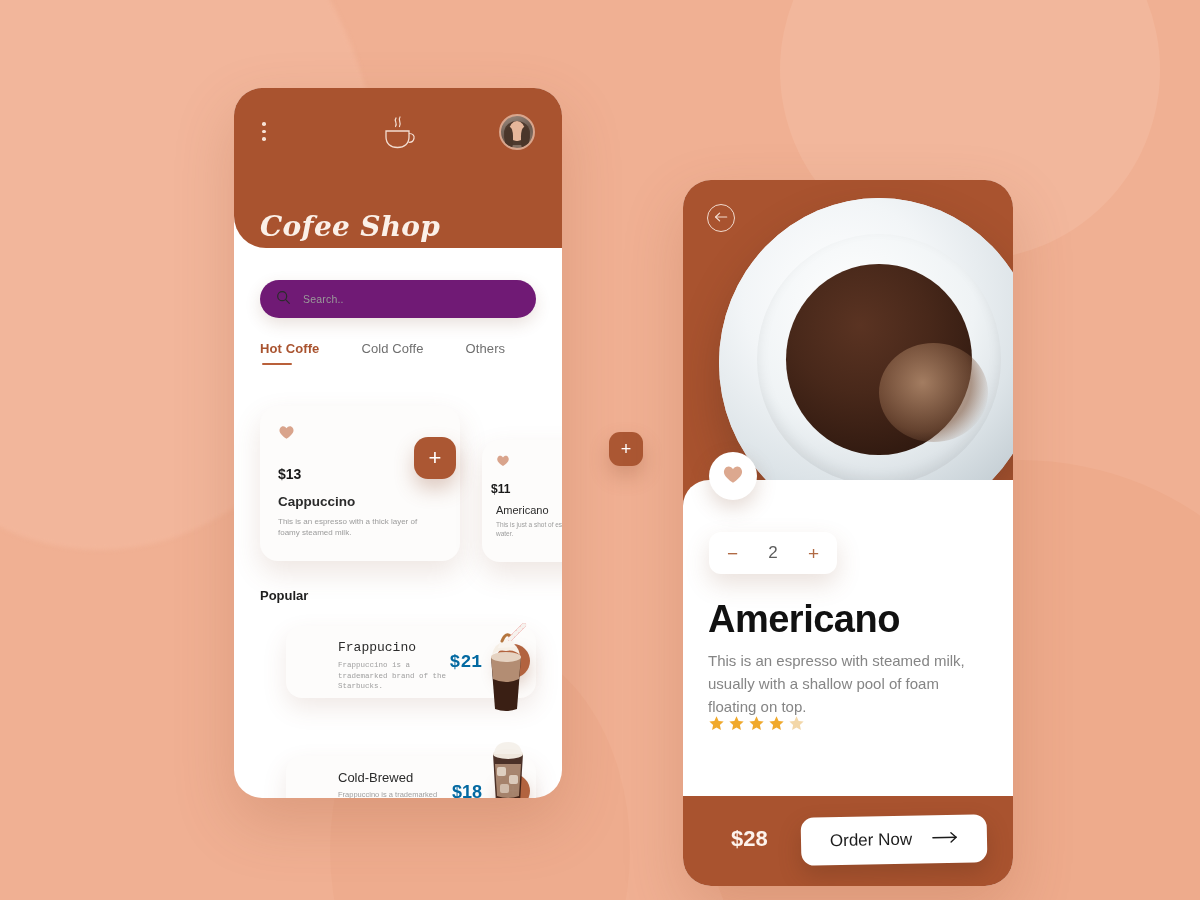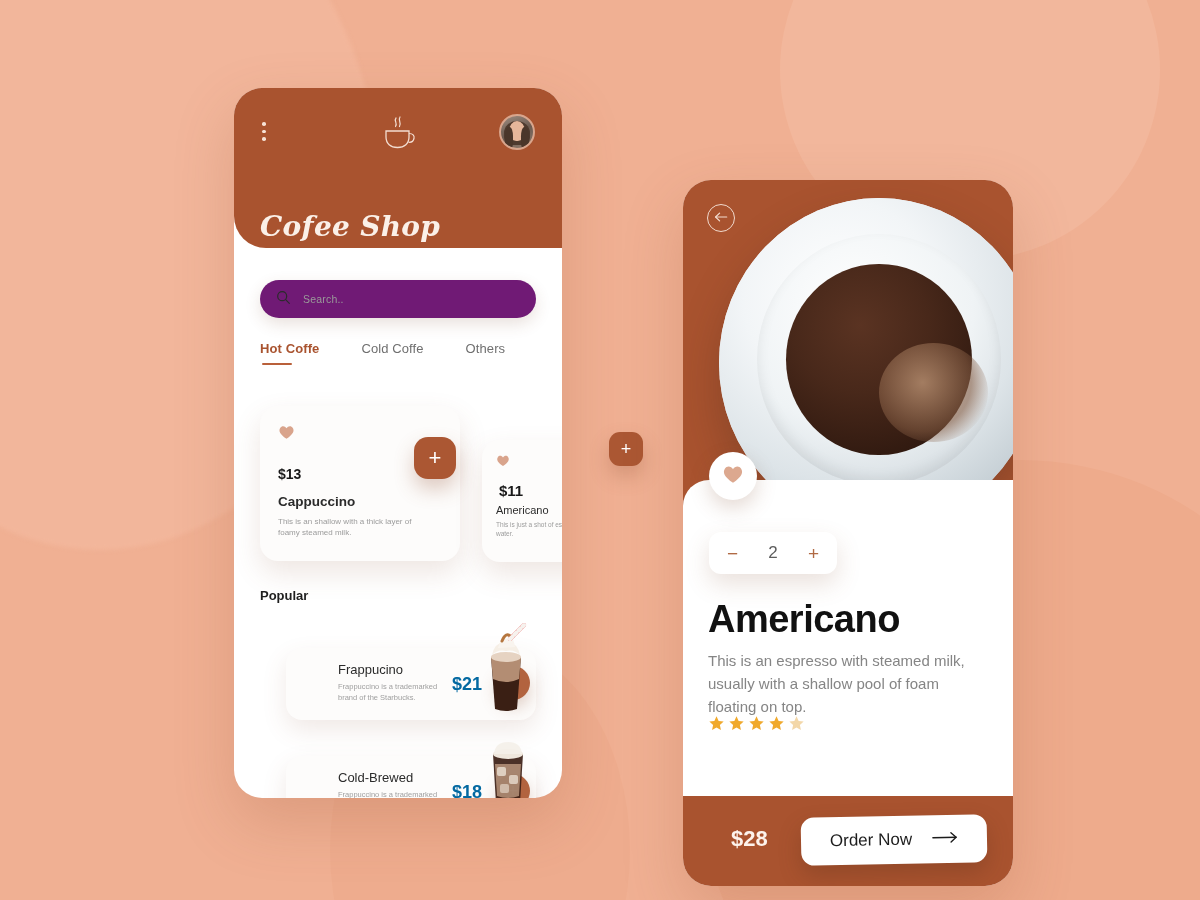--- a/index.html
+++ b/index.html
@@ -113,41 +113,41 @@
   .p-price { position: absolute; font-weight: 800; color: #191919; }
   .p-name  { position: absolute; color: #2b2b2b; }
   .p-desc  { position: absolute; color: #9c9c9c; line-height: 1.38; }
 
   .pcard-1 .heart-sm { left: 18px; top: 18px; }
   .pcard-1 .p-price  { left: 18px; top: 60px; font-size: 14px; }
   .pcard-1 .p-name   { left: 18px; top: 88px; font-size: 13.5px; font-weight: bold; }
   .pcard-1 .p-desc   { left: 18px; top: 110px; width: 152px; font-size: 8px; }
 
   .pcard-2 .heart-sm { left: 14px; top: 13px; }
-  .pcard-2 .p-price  { left: 17px; top: 42px; font-size: 15px; }
+  .pcard-2 .p-price  { left: 9px; top: 42px; font-size: 12px; }
   .pcard-2 .p-name   { left: 14px; top: 64px; font-size: 11px; }
   .pcard-2 .p-desc   { left: 14px; top: 81px; width: 112px; font-size: 6.5px; }
 
   .addbtn {
     position: absolute; background: #ab5733; border-radius: 14px;
     display: flex; align-items: center; justify-content: center;
     color: #fff; box-shadow: 0 10px 20px rgba(150,85,55,.3);
   }
   .add-1 { left: 414px; top: 437px; width: 42px; height: 42px; font-size: 22px; }
   .add-2 { left: 609px; top: 432px; width: 34px; height: 34px; font-size: 18px; border-radius: 11px; }
 
   
   .popular-title { position: absolute; left: 26px; top: 500px; font-size: 13px; font-weight: 700; color: #1f1f1f; }
 
   .prow {
     position: absolute; left: 52px; width: 250px; height: 72px;
     background: #fdfcfb; border-radius: 16px;
     box-shadow: 0 10px 24px rgba(140,85,58,.13);
   }
-  .prow-1 { top: 560px; }
+  .prow-1 { top: 538px; font-family: Liberation Mono, monospace; }
   .prow-2 { top: 668px; }
   .prow .r-name { position: absolute; left: 52px; top: 14px; font-size: 13px; color: #2b2b2b; }
   .prow .r-desc { position: absolute; left: 52px; top: 34px; width: 120px; font-size: 7.5px; color: #a0a0a0; line-height: 1.42; }
   .prow .r-price { position: absolute; right: 54px; top: 26px; font-size: 18px; font-weight: 800; color: #0369a1; }
   .prow .r-add {
     position: absolute; right: 6px; top: 18px; width: 34px; height: 34px;
     background: #b2633f; border-radius: 50%; color: #fff;
     display:flex; align-items:center; justify-content:center; font-size:18px;
     box-shadow: 0 8px 16px rgba(150,90,60,.28);
   }
@@ -282,21 +282,21 @@
   <div class="cards-row">
 
     <div class="pcard pcard-1">
       <span class="heart-sm">
         <svg width="17" height="16" viewBox="0 0 20 18">
             <path d="M10 17 C2 11.5 0.5 7.5 2.6 4.2 C4.4 1.4 8.2 1.7 10 4.6 C11.8 1.7 15.6 1.4 17.4 4.2 C19.5 7.5 18 11.5 10 17Z" fill="#d9a48c"></path>
           </svg>
       </span>
       <div class="p-price">$13</div>
       <div class="p-name">Cappuccino</div>
-      <div class="p-desc">This is an shallow with a thick layer of foamy steamed milk.</div>
+      <div class="p-desc">This is an espresso with a thick layer of foamy steamed milk.</div>
     </div>
 
     <div class="pcard pcard-2">
       <span class="heart-sm">
         <svg width="14" height="13" viewBox="0 0 20 18">
             <path d="M10 17 C2 11.5 0.5 7.5 2.6 4.2 C4.4 1.4 8.2 1.7 10 4.6 C11.8 1.7 15.6 1.4 17.4 4.2 C19.5 7.5 18 11.5 10 17Z" fill="#d9a48c"></path>
           </svg>
       </span>
       <div class="p-price">$11</div>
       <div class="p-name">Americano</div>

